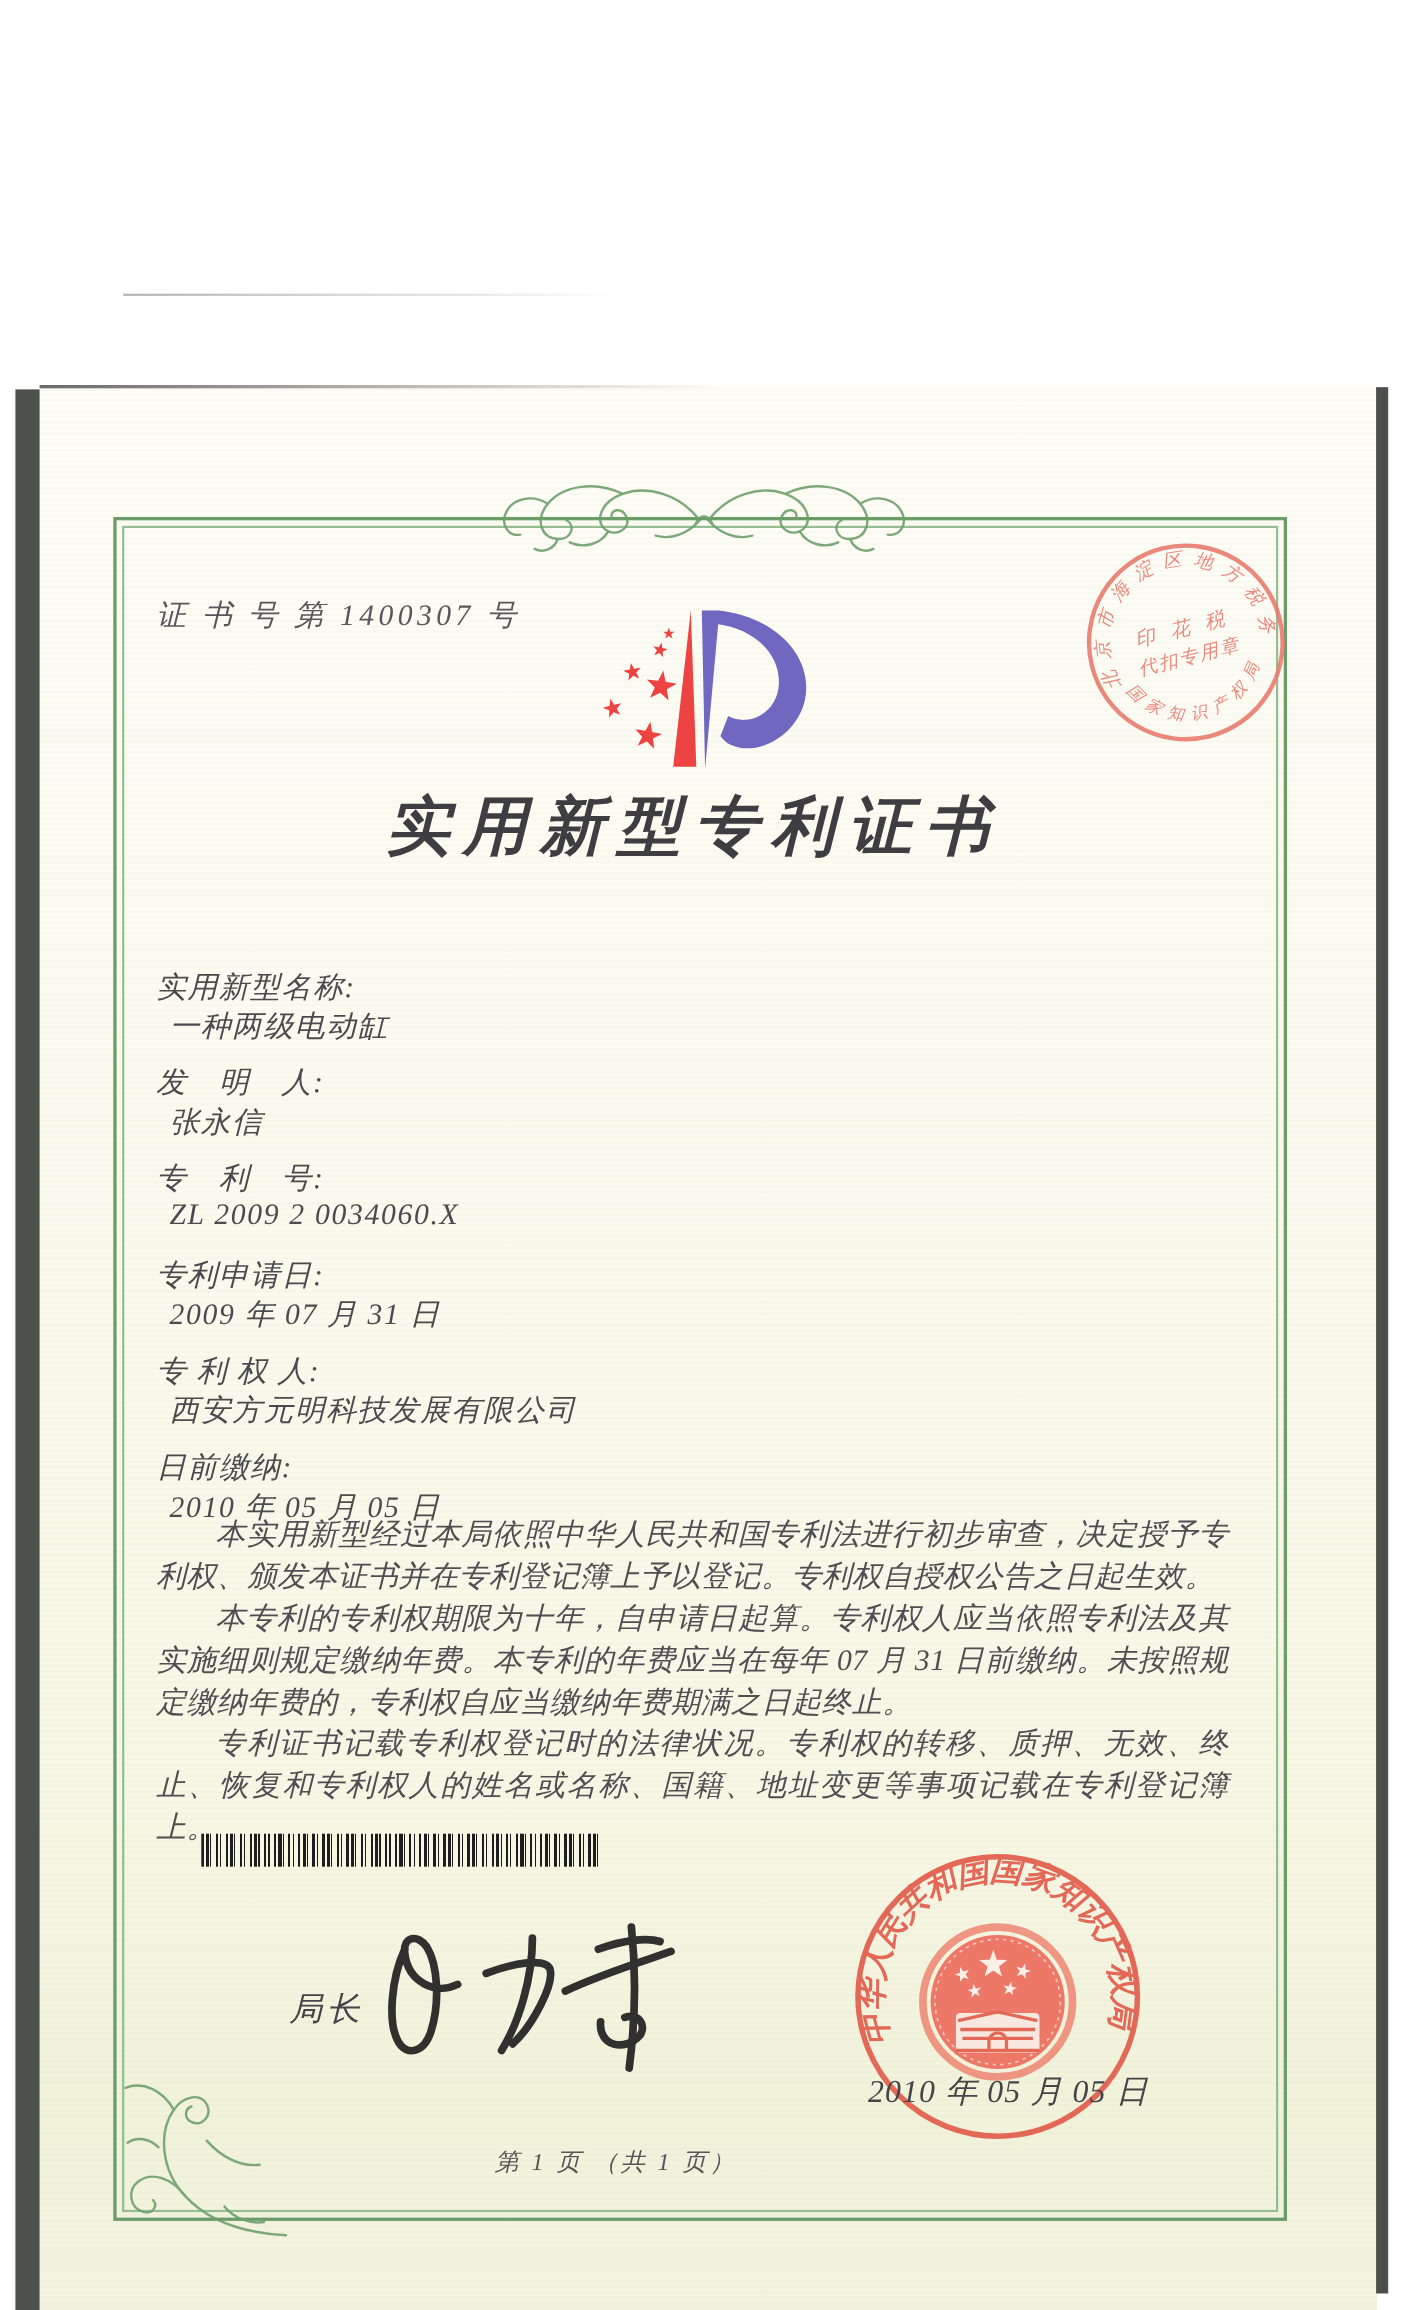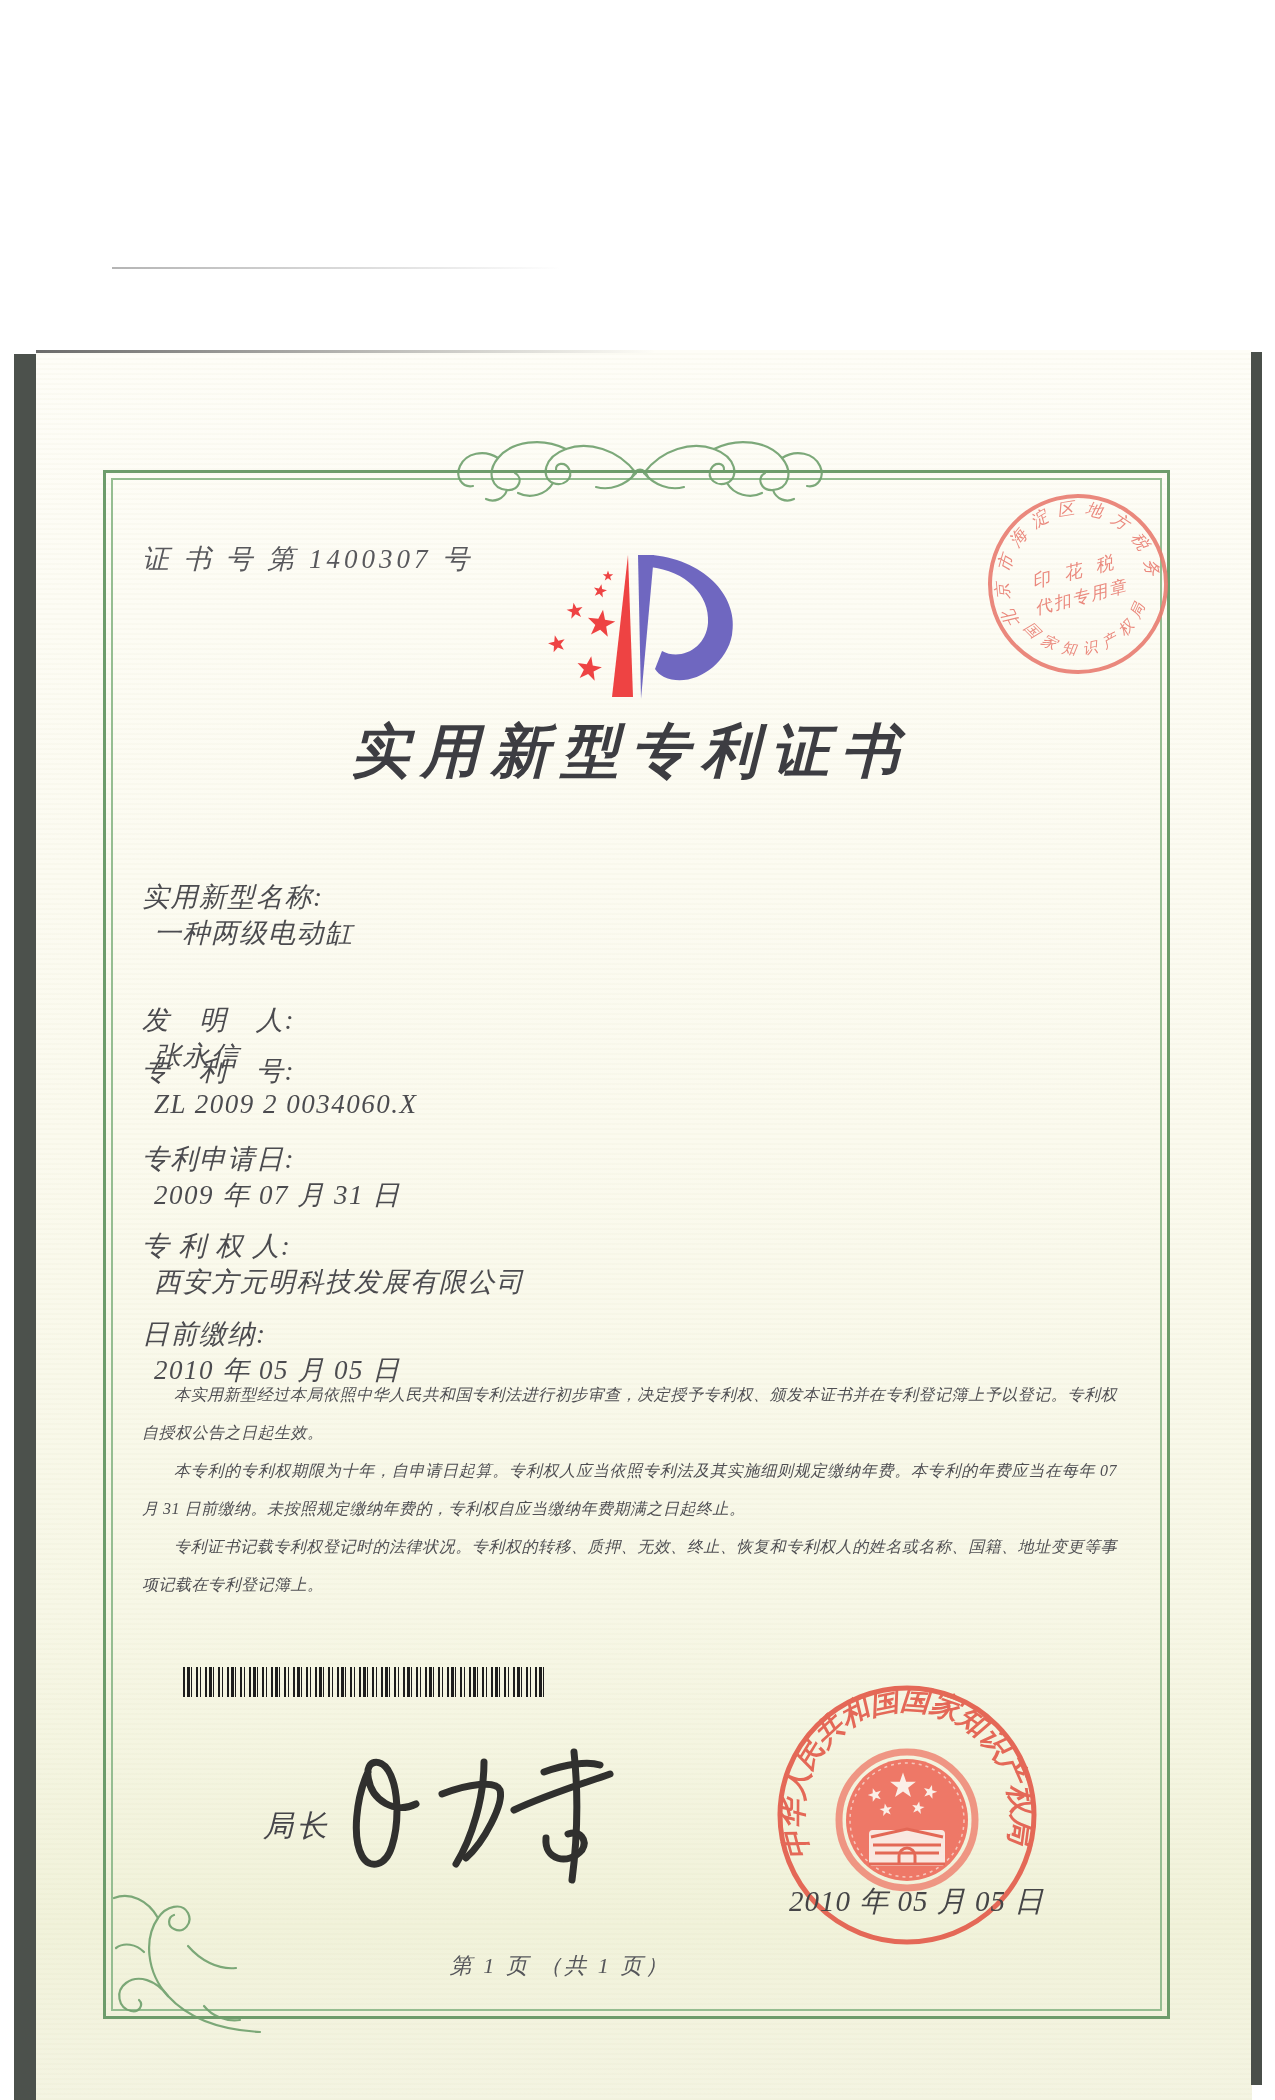--- a/index.html
+++ b/index.html
@@ -27,23 +27,23 @@
     box-sizing:border-box;z-index:2;}
 
   .cert-no{left:142px;top:541px;font-size:27px;letter-spacing:4px;color:#58585c;z-index:4;white-space:pre;}
 
   .title{left:0;top:713px;width:1262px;text-align:center;font-size:58px;font-weight:700;
     letter-spacing:12px;color:#3d3d42;z-index:4;}
 
   .field{left:142px;display:flex;font-size:27px;color:#4b4b4f;letter-spacing:1.5px;z-index:4;white-space:pre;flex-direction:column;}
   .field .lbl{white-space:pre;}
   .field .val{margin-left:12px;white-space:pre;}
-  .f1{top:879px;} .f2{top:1002px;} .f3{top:1053px;} .f4{top:1141px;} .f5{top:1228px;} .f6{top:1316px;}
-
-  .body-text{left:142px;top:1376px;width:975px;font-size:16px;line-height:38px;
+  .f1{top:879px;} .f2{top:966px;} .f3{top:1053px;} .f4{top:1141px;} .f5{top:1228px;} .f6{top:1316px;}
+
+  .body-text{left:142px;top:1376px;width:975px;font-size:27px;line-height:38px;
     color:#4f4f53;text-align:justify;z-index:4;}
   .body-text p{margin:0;text-indent:2em;letter-spacing:0.5px;}
 
   .barcode{left:183px;top:1667px;width:362px;height:30px;z-index:4;
     background:repeating-linear-gradient(90deg,
       #1d1d1d 0 2px, transparent 2px 4px,
       #1d1d1d 4px 7px, transparent 7px 8px,
       #1d1d1d 8px 9px, transparent 9px 13px,
       #1d1d1d 13px 15px, transparent 15px 17px,
       #1d1d1d 17px 18px, transparent 18px 22px);}

